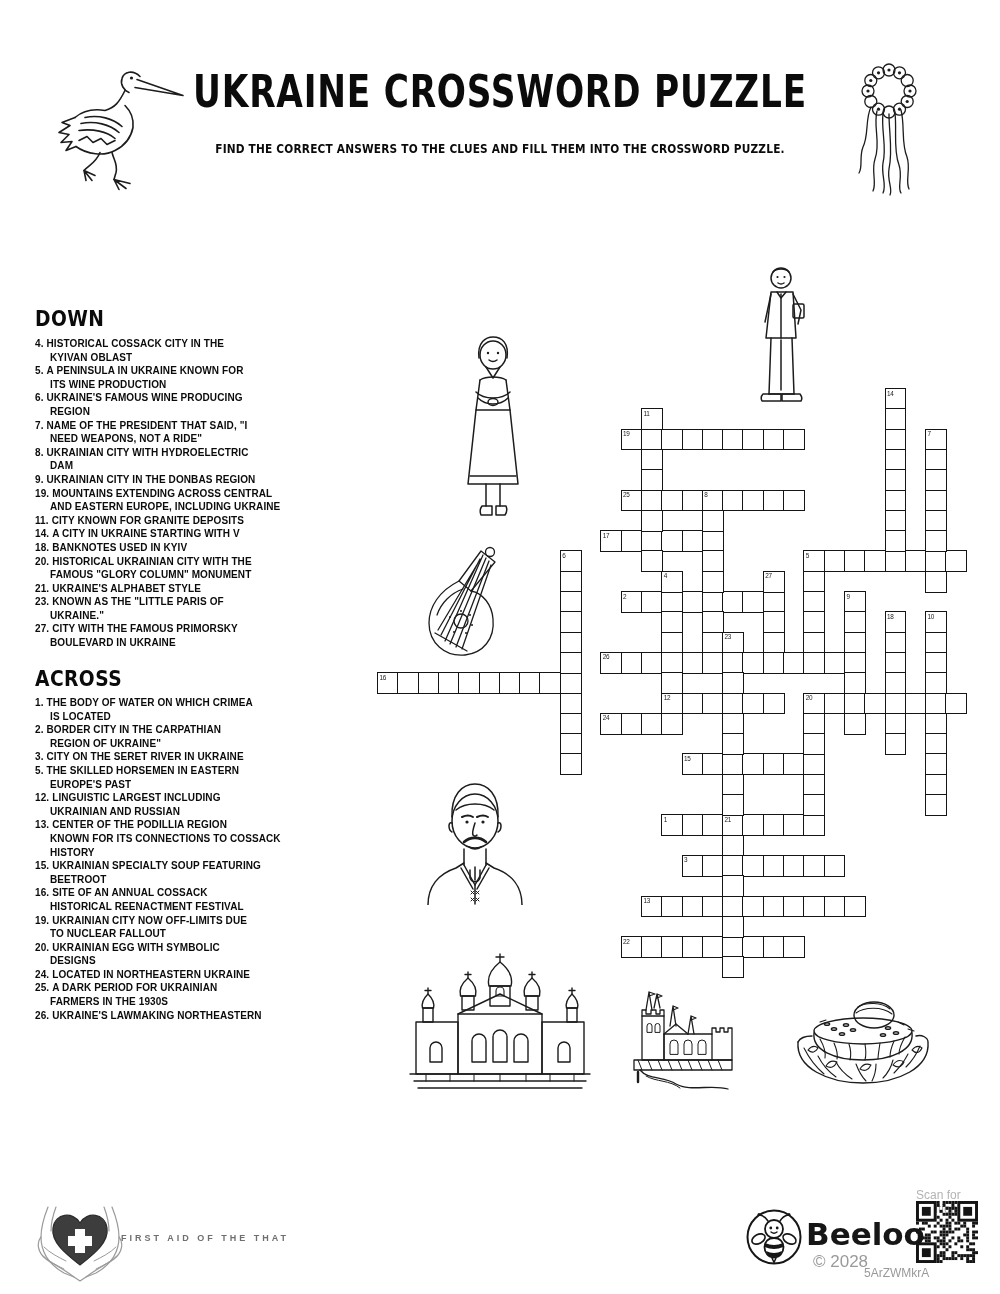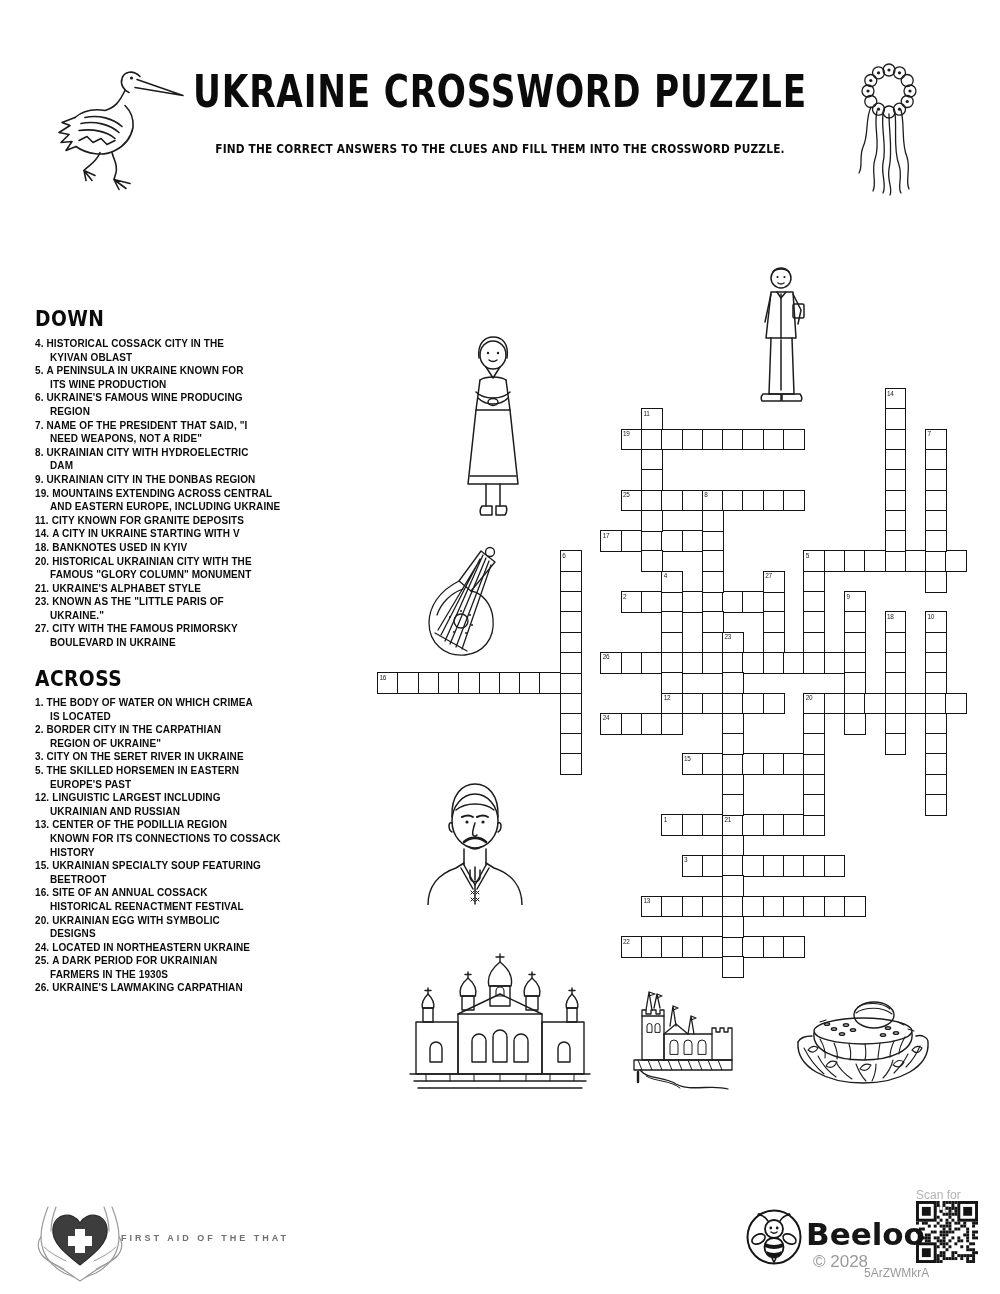--- a/index.html
+++ b/index.html
@@ -140,26 +140,28 @@
 EUROPE'S PAST</span></div>
       <div class="clue"><span class="cnum">12.</span><span>LINGUISTIC LARGEST INCLUDING
 UKRAINIAN AND RUSSIAN</span></div>
       <div class="clue"><span class="cnum">13.</span><span>CENTER OF THE PODILLIA REGION
 KNOWN FOR ITS CONNECTIONS TO COSSACK
 HISTORY</span></div>
       <div class="clue"><span class="cnum">15.</span><span>UKRAINIAN SPECIALTY SOUP FEATURING
 BEETROOT</span></div>
       <div class="clue"><span class="cnum">16.</span><span>SITE OF AN ANNUAL COSSACK
 HISTORICAL REENACTMENT FESTIVAL</span></div>
+      <div class="clue"><span class="cnum">19.</span><span>UKRAINIAN CITY NOW OFF-LIMITS DUE
+TO NUCLEAR FALLOUT</span></div>
       <div class="clue"><span class="cnum">20.</span><span>UKRAINIAN EGG WITH SYMBOLIC
 DESIGNS</span></div>
       <div class="clue"><span class="cnum">24.</span><span>LOCATED IN NORTHEASTERN UKRAINE</span></div>
       <div class="clue"><span class="cnum">25.</span><span>A DARK PERIOD FOR UKRAINIAN
 FARMERS IN THE 1930S</span></div>
-      <div class="clue"><span class="cnum">26.</span><span>UKRAINE'S LAWMAKING CARPATHIAN</span></div>
+      <div class="clue"><span class="cnum">26.</span><span>UKRAINE'S LAWMAKING NORTHEASTERN</span></div>
     </div>
 
   <div id="grid">
       <div class="cell" style="left: 620.6px; top: 428.6px;">
         <span class="cellnum">19</span>
       </div>
       <div class="cell" style="left: 640.9px; top: 428.6px;"></div>
       <div class="cell" style="left: 661.2px; top: 428.6px;"></div>
       <div class="cell" style="left: 681.5px; top: 428.6px;"></div>
       <div class="cell" style="left: 701.8px; top: 428.6px;"></div>

